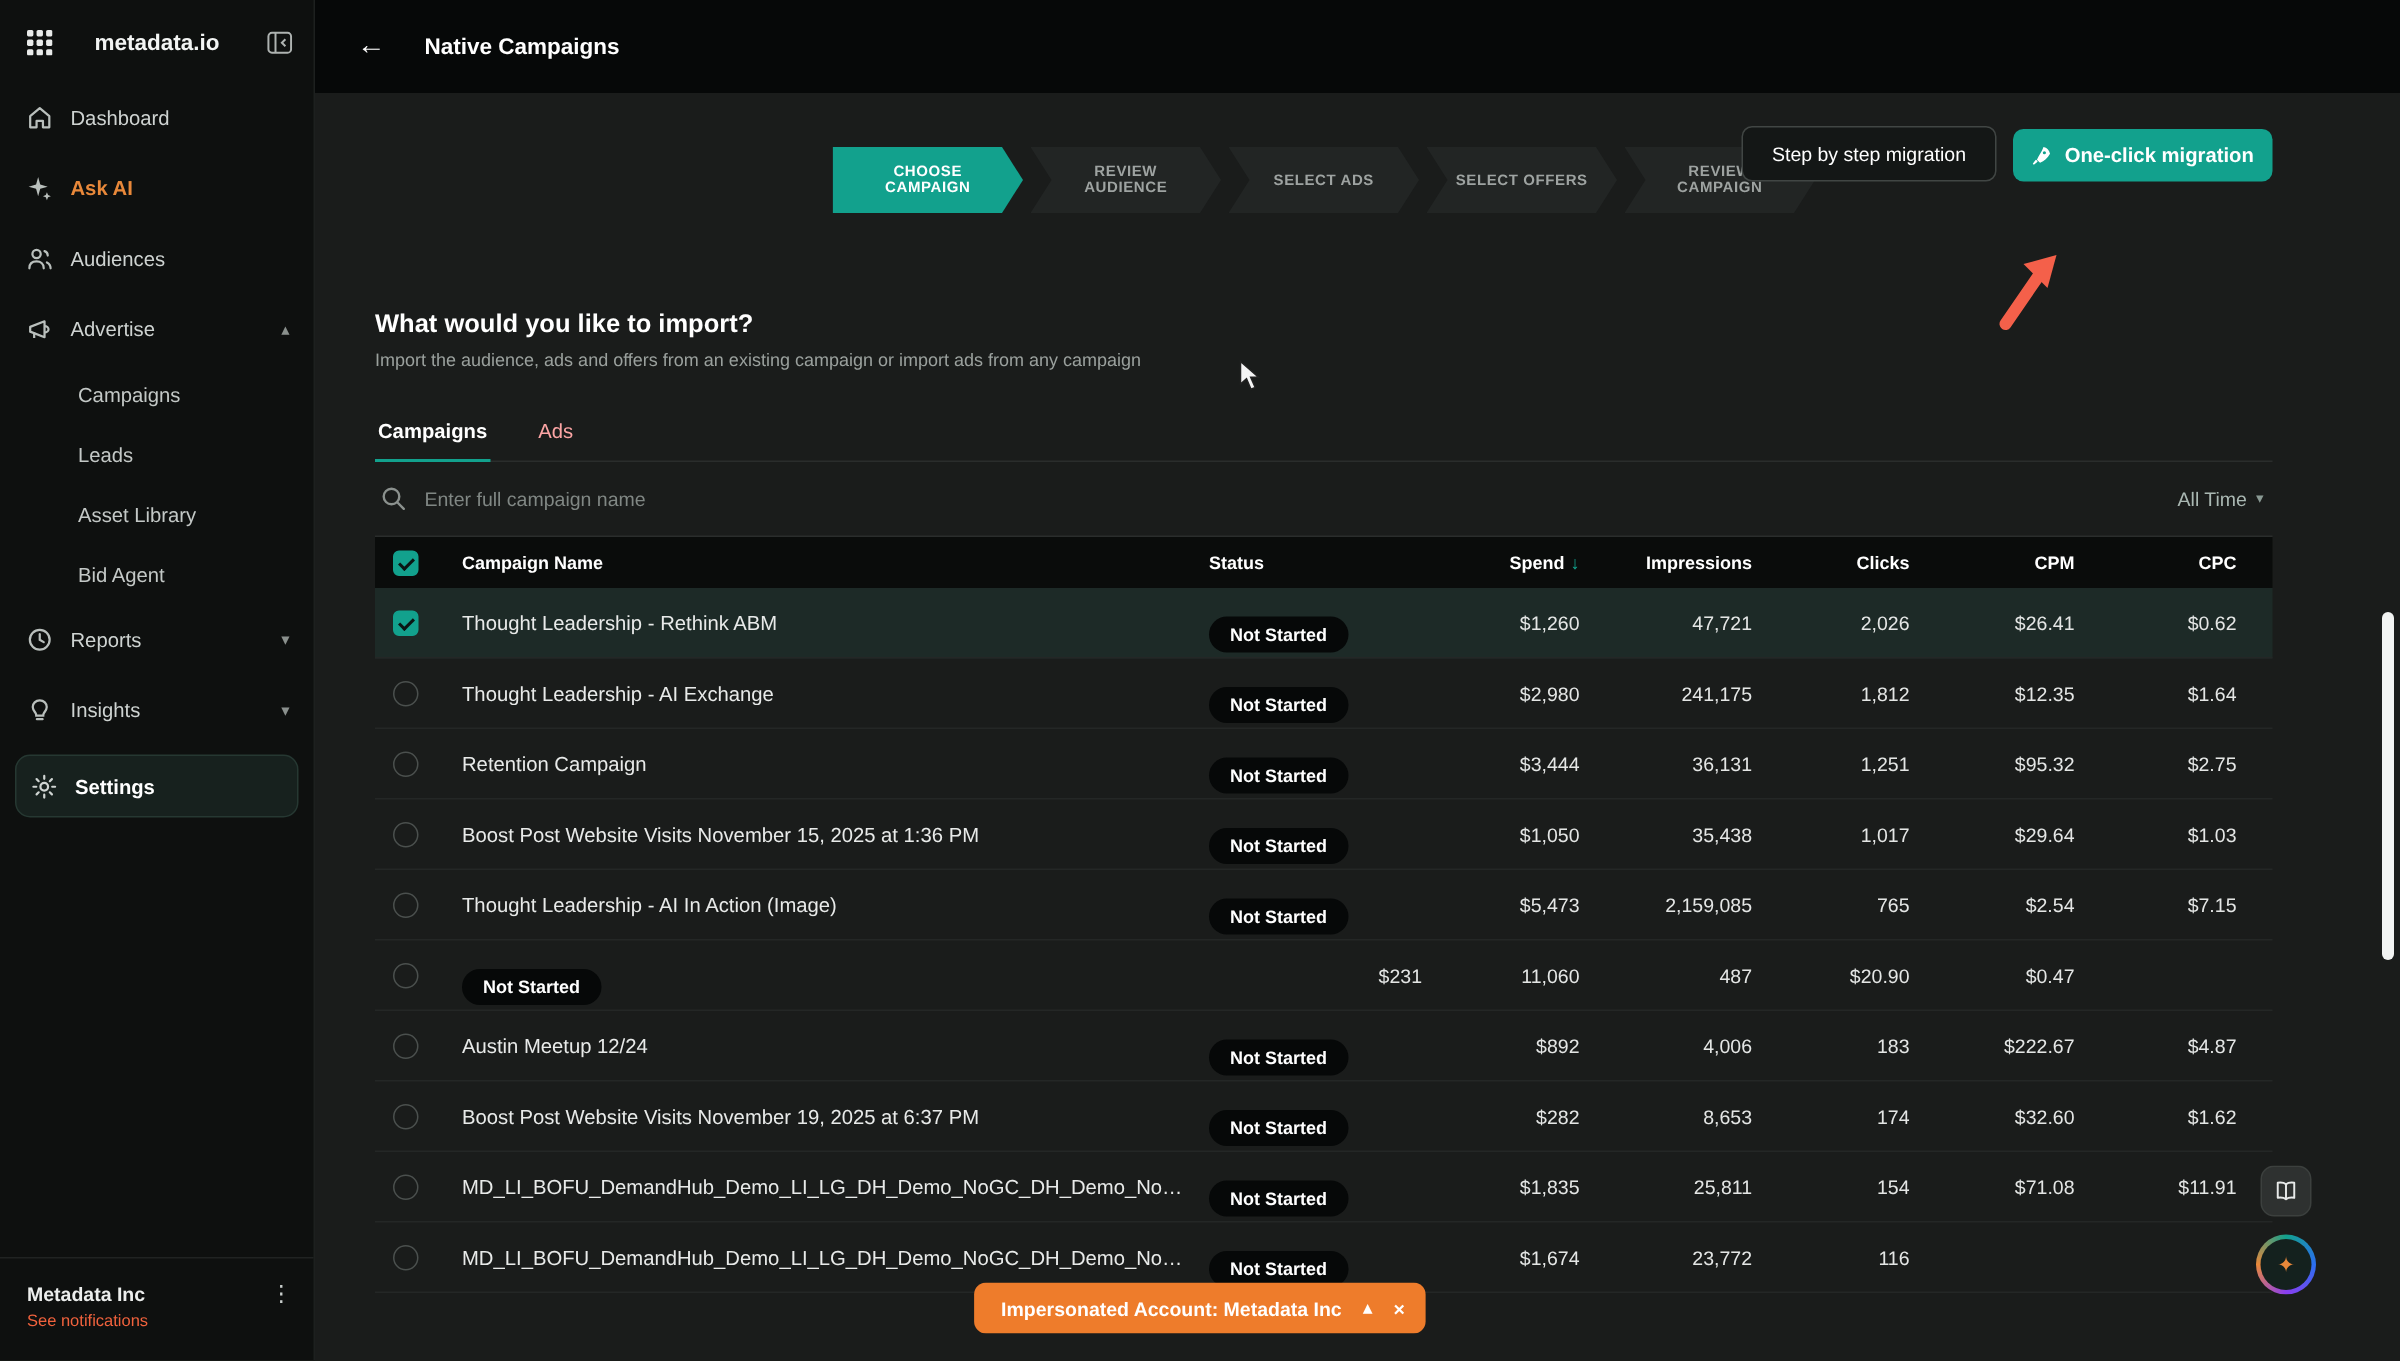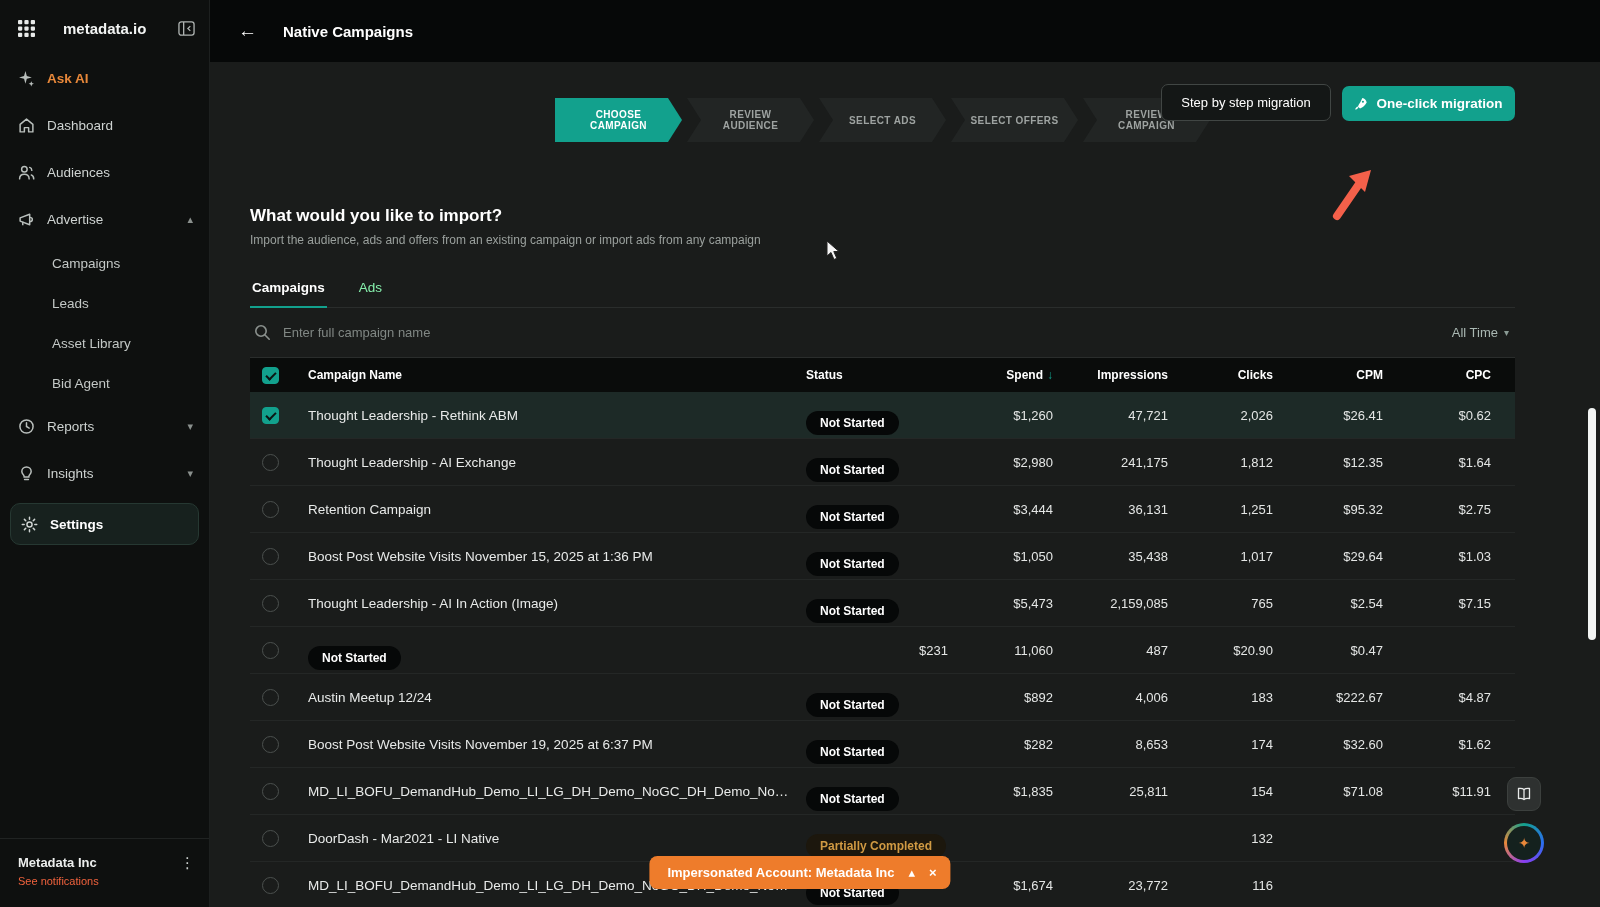--- a/index.html
+++ b/index.html
@@ -60,21 +60,21 @@
 
   .annot-arrow { position:absolute; left:1115px; top:102px; pointer-events:none; }
   .cursor { position:absolute; left:616px; top:178px; pointer-events:none; }
 
   
   .import-head { margin-top:62px; }
   .import-title { font-size:17px; font-weight:700; color:#fff; }
   .import-sub { font-size:12px; color:#9aa09d; margin-top:7px; }
 
   .tabs { display:flex; gap:30px; margin-top:24px; border-bottom:1px solid #2a2d2c; }
-  .tab { padding:9px 2px 11px; font-size:13.5px; color:#86efac; cursor:pointer; }
+  .tab { padding:9px 2px 11px; font-size:13.5px; color:#fca5a5; cursor:pointer; }
   .tab.active { color:#fff; font-weight:700; border-bottom:2px solid var(--accent); margin-bottom:-1px; }
 
   .search-row { display:flex; align-items:center; gap:12px; padding:16px 6px 16px 4px;
     border-bottom:1px solid #2a2d2c; }
   .search-row input { flex:1; background:transparent; border:none; outline:none; color:#dfe2e1;
     font-size:13px; font-family:inherit; }
   .search-row input::placeholder { color:#808784; }
   .time-filter { display:flex; align-items:center; gap:6px; color:#aab8b3; font-size:13px;
     cursor:pointer; flex:none; }
   .time-filter .chev { font-size:10px; color:#8a9a94; }
@@ -139,33 +139,33 @@
         </g>
       </svg>
       <span class="logo-text">metadata.io</span>
       <svg class="icon16" viewBox="0 0 18 16" fill="none" stroke="#aeb3b1" stroke-width="1.4">
         <rect x="1" y="1" width="16" height="14" rx="2.5"></rect>
           <line x1="6" y1="1" x2="6" y2="15"></line>
           <path d="M13 5.5 L10.5 8 L13 10.5"></path>
       </svg>
     </div>
 
+    <div class="nav-item">
+      <svg class="icon16" viewBox="0 0 16 16" fill="none" stroke="currentColor" stroke-width="1.4" stroke-linejoin="round">
+        <path d="M2 7 L8 2 L14 7 V14 H10 V10 H6 V14 H2 Z"></path>
+      </svg>
+      <span>Dashboard</span>
+    </div>
+
     <div class="nav-item ask-ai">
       <svg class="icon16" viewBox="0 0 16 16" fill="currentColor">
         <path d="M7 1 L8.3 5.7 L13 7 L8.3 8.3 L7 13 L5.7 8.3 L1 7 L5.7 5.7 Z"></path>
         <path d="M12.5 10.5 L13.2 12.3 L15 13 L13.2 13.7 L12.5 15.5 L11.8 13.7 L10 13 L11.8 12.3 Z"></path>
       </svg>
       <span>Ask AI</span>
-    </div>
-
-    <div class="nav-item">
-      <svg class="icon16" viewBox="0 0 16 16" fill="none" stroke="currentColor" stroke-width="1.4" stroke-linejoin="round">
-        <path d="M2 7 L8 2 L14 7 V14 H10 V10 H6 V14 H2 Z"></path>
-      </svg>
-      <span>Dashboard</span>
     </div>
 
     <div class="nav-item">
       <svg class="icon16" viewBox="0 0 16 16" fill="none" stroke="currentColor" stroke-width="1.4" stroke-linecap="round">
         <circle cx="6" cy="5" r="2.6"></circle>
           <path d="M1.5 14 C1.5 11 3.5 9.7 6 9.7 C8.5 9.7 10.5 11 10.5 14"></path>
         <path d="M11 3.2 C12.3 3.6 13 4.7 13 6"></path>
           <path d="M12.5 10.3 C14 11 14.8 12.3 14.8 14"></path>
       </svg>
       <span>Audiences</span>
@@ -384,30 +384,20 @@
     <span class="cell-name">MD_LI_BOFU_DemandHub_Demo_LI_LG_DH_Demo_NoGC_DH_Demo_Nostalgi...</span>
     <span><span class="badge">Not Started</span></span>
     <span class="num">$1,835</span>
     <span class="num">25,811</span>
     <span class="num">154</span>
     <span class="num">$71.08</span>
     <span class="num">$11.91</span>
   </div>
           <div class="trow">
     <span class="cb"></span>
-    <span class="cell-name">DoorDash - Mar2021 - LI Native</span>
-    <span><span class="badge partial">Partially Completed</span></span>
-    <span class="num"></span>
-    <span class="num"></span>
-    <span class="num">132</span>
-    <span class="num"></span>
-    <span class="num"></span>
-  </div>
-          <div class="trow">
-    <span class="cb"></span>
     <span class="cell-name">MD_LI_BOFU_DemandHub_Demo_LI_LG_DH_Demo_NoGC_DH_Demo_Nostalgi...</span>
     <span><span class="badge">Not Started</span></span>
     <span class="num">$1,674</span>
     <span class="num">23,772</span>
     <span class="num">116</span>
     <span class="num"></span>
     <span class="num"></span>
   </div>
         </div>
 

